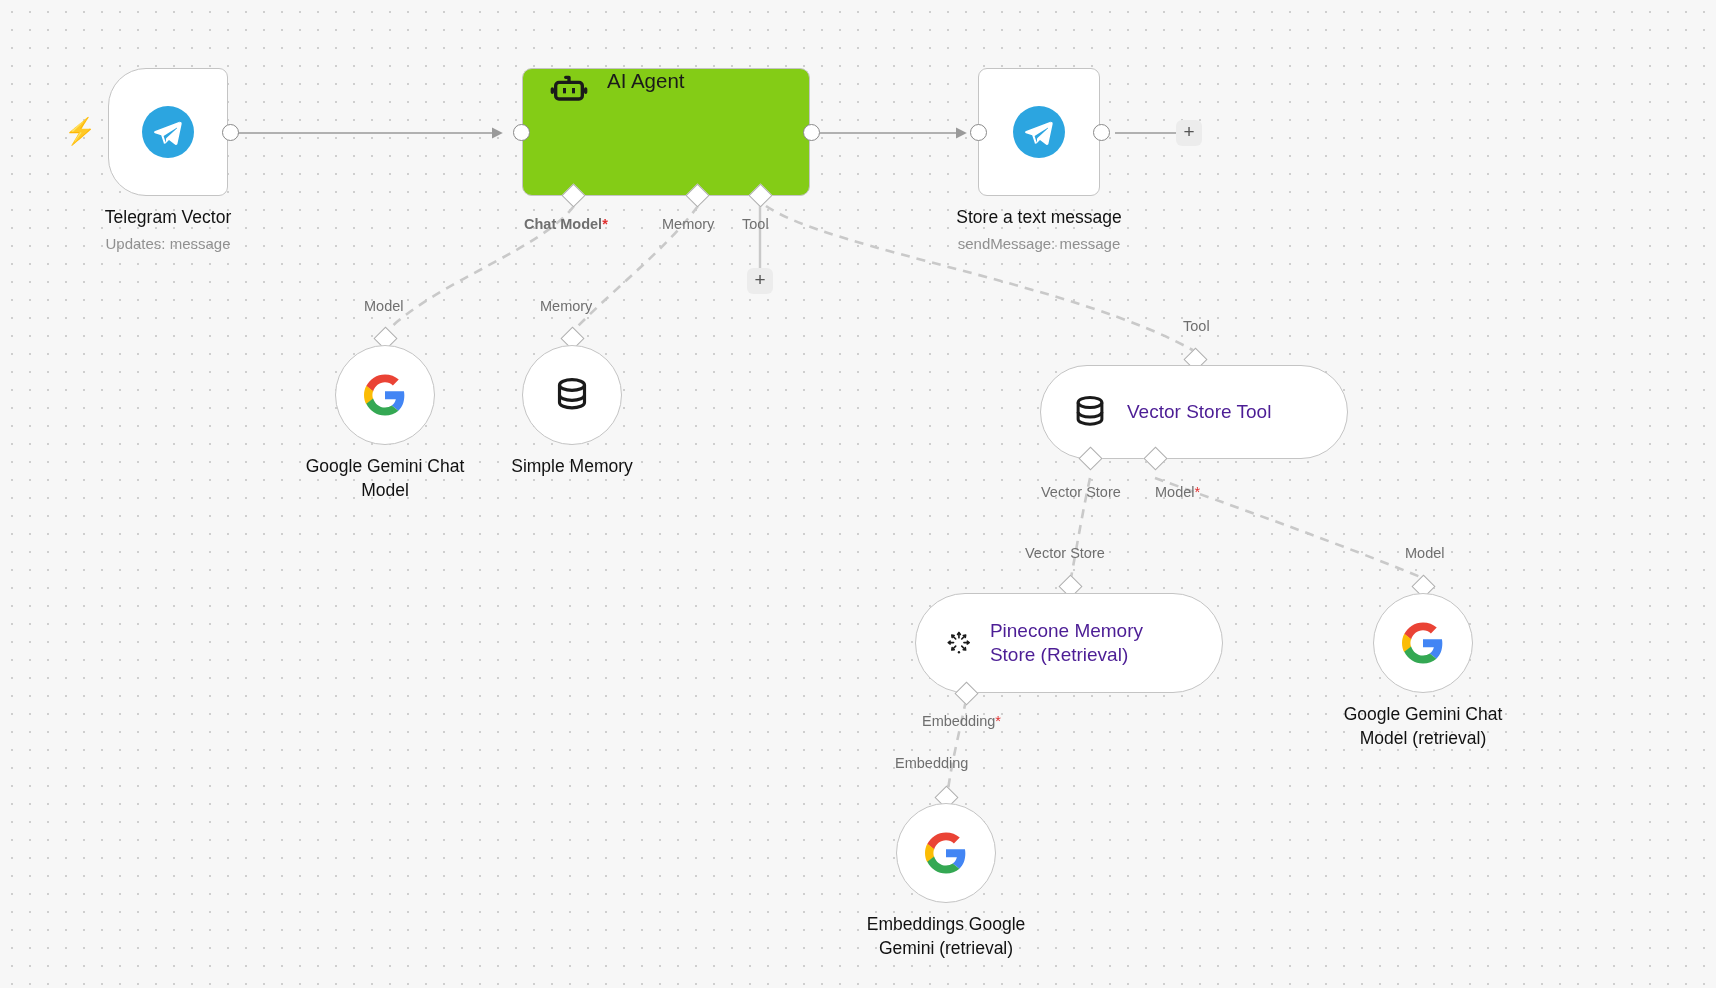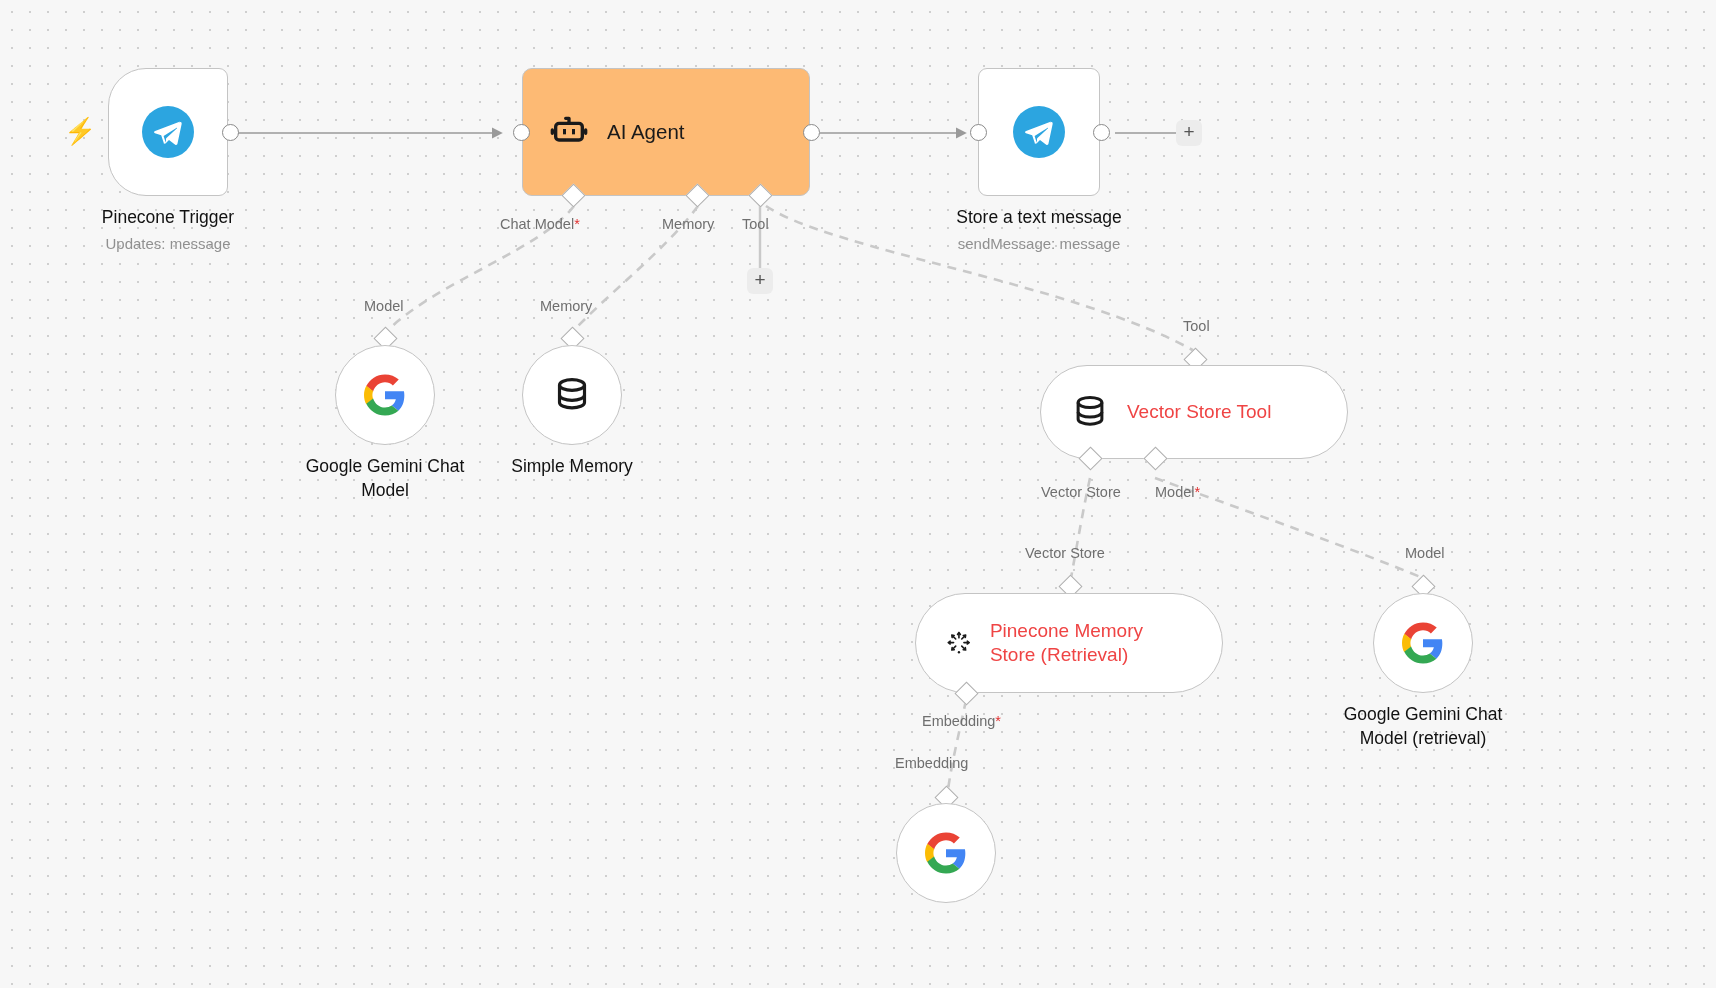--- a/index.html
+++ b/index.html
@@ -26,31 +26,31 @@
   }
   .trigger-node { border-top-left-radius:38px; border-bottom-left-radius:38px; }
 
   .tg-icon { width:52px; height:52px; border-radius:50%; background:#2ca5e0; position:relative; }
   .tg-icon svg { position:absolute; left:50%; top:50%; transform:translate(-50%,-48%); }
 
   .bolt { position:absolute; color:#ff6d5a; font-size:26px; line-height:1; }
 
   
   .agent-node {
-    background:#fdba74; border:1.5px solid #c4c4c4; border-radius:10px;
-    display:flex; align-items:center; gap:18px; padding-left:26px;
+    background:#84cc16; border:1.5px solid #c4c4c4; border-radius:10px;
+    display:flex; align-items:flex-start; gap:18px; padding-left:26px;
   }
   .agent-title { font-size:20.5px; color:#1a1a1a; }
 
   
   .pill-node {
     background:#fff; border:1.5px solid #c4c4c4; border-radius:999px;
     display:flex; align-items:center; gap:18px; padding:0 30px;
   }
-  .pill-title { font-size:19px; color:#ef4444; line-height:1.25; }
+  .pill-title { font-size:19px; color:#4c1d95; line-height:1.25; }
 
   
   .circle-node {
     background:#fff; border:1.5px solid #c4c4c4; border-radius:50%;
     display:flex; align-items:center; justify-content:center;
   }
 
   
   .node-label {
     position:absolute; text-align:center; font-size:17.5px; color:#111;
@@ -121,40 +121,40 @@
 
   <div class="bolt" style="left:64px; top:118px;">⚡</div>
   <div class="node rect-node trigger-node" style="left:108px; top:68px; width:120px; height:128px;">
     <div class="tg-icon">
       <svg width="34" height="34" viewBox="0 0 24 24">
           <path d="M20.6 4.1 2.9 10.9c-1 .4-1 1.2-.1 1.5l4.4 1.4 1.7 5.2c.2.6.1.8.7.8.5 0 .7-.2 1-.5l2.1-2.1 4.4 3.3c.8.5 1.4.2 1.6-.8l2.9-13.7c.3-1.2-.5-1.8-1.3-1.4l-.7.5zM8.9 14.4l9-5.7c.4-.3.8-.1.5.2l-7.7 7-.3 3.2-1.5-4.7z" fill="#fff"></path>
         </svg>
     </div>
   </div>
   <div class="endpoint" style="left:222px; top:124px;"></div>
-  <div class="node-label" style="left:48px; top:206px; width:240px;">Pinecone Trigger</div>
+  <div class="node-label" style="left:48px; top:206px; width:240px;">Telegram Vector</div>
   <div class="node-sublabel" style="left:48px; top:235px; width:240px;">Updates: message</div>
 
   <div class="node agent-node" style="left:522px; top:68px; width:288px; height:128px;">
     <span>
       <svg width="40" height="40" viewBox="0 0 24 24" fill="none" stroke="#1a1a1a" stroke-width="2" stroke-linecap="round" stroke-linejoin="round">
         <rect x="4" y="8" width="16" height="10" rx="2"></rect>
         <path d="M12 8V5M12 5h-2"></path>
         <path d="M2 12v2M22 12v2"></path>
         <rect x="8.4" y="11.4" width="1.8" height="3.2" fill="#1a1a1a" stroke="none"></rect>
         <rect x="13.8" y="11.4" width="1.8" height="3.2" fill="#1a1a1a" stroke="none"></rect>
       </svg>
     </span>
     <span class="agent-title">AI Agent</span>
   </div>
   <div class="endpoint" style="left:513px; top:124px;"></div>
   <div class="endpoint" style="left:803px; top:124px;"></div>
 
   <div class="diamond" style="left:565px; top:187px;"></div>
-  <div class="port-label" style="left:500px; top:216px;">
+  <div class="port-label" style="left:524px; top:216px;font-weight:bold;">
     <span>Chat Model</span><span class="req">*</span>
   </div>
 
   <div class="diamond" style="left:689px; top:187px;"></div>
   <div class="port-label" style="left:662px; top:216px;">Memory</div>
 
   <div class="diamond" style="left:752px; top:187px;"></div>
   <div class="port-label" style="left:742px; top:216px;">Tool</div>
   <div class="plus-btn" style="left:747px; top:268px;">+</div>
 
@@ -258,14 +258,16 @@
   <div class="port-label" style="left:895px; top:755px;">Embedding</div>
   <div class="diamond" style="left:938px; top:789px;"></div>
   <div class="node circle-node" style="left:896px; top:803px; width:100px; height:100px;">
     <svg class="g-logo" width="42" height="42" viewBox="0 0 48 48">
       <path fill="#EA4335" d="M24 9.5c3.5 0 6.6 1.2 9 3.6l6.7-6.7C35.6 2.6 30.2.5 24 .5 14.6.5 6.5 5.9 2.6 13.8l7.8 6.1C12.3 14 17.6 9.5 24 9.5z"></path>
       <path fill="#4285F4" d="M46.1 24.5c0-1.6-.15-3.2-.45-4.7H24v9.1h12.4c-.55 2.9-2.2 5.4-4.7 7.1l7.6 5.9c4.4-4.1 6.8-10.1 6.8-17.4z"></path>
       <path fill="#FBBC05" d="M10.4 28.6c-.5-1.5-.8-3-.8-4.6s.3-3.1.8-4.6l-7.8-6.1C.95 16.5 0 20.1 0 24s.95 7.5 2.6 10.7l7.8-6.1z"></path>
       <path fill="#34A853" d="M24 47.5c6.2 0 11.5-2.05 15.3-5.6l-7.6-5.9c-2.1 1.4-4.8 2.3-7.7 2.3-6.4 0-11.7-4.5-13.6-10.4l-7.8 6.1C6.5 42.1 14.6 47.5 24 47.5z"></path>
     </svg>
   </div>
+  <div class="node-label" style="left:836px; top:913px; width:220px;">Embeddings Google
+Gemini (retrieval)</div>
 
 </div>
 
 </body></html>

